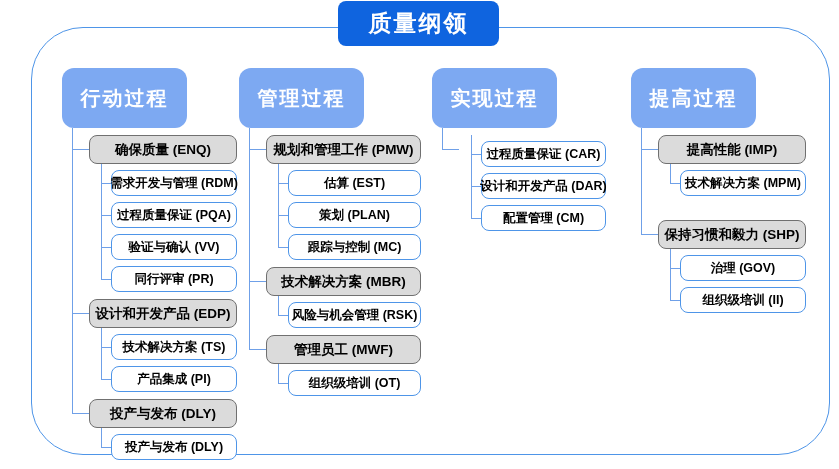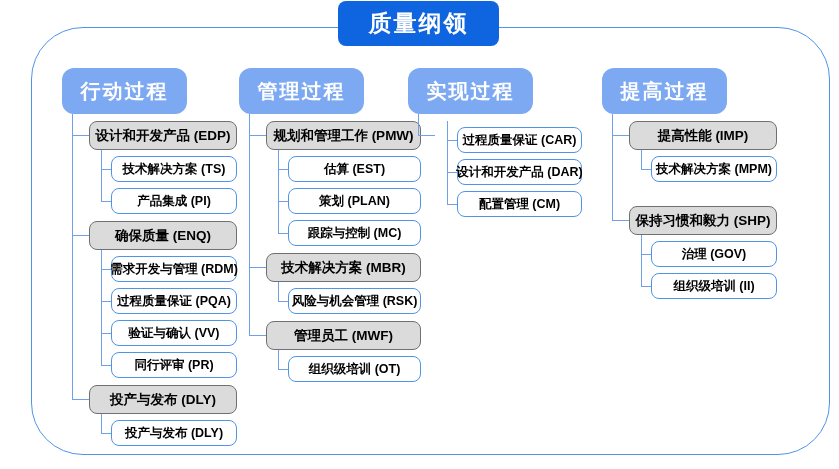--- a/index.html
+++ b/index.html
@@ -11,21 +11,21 @@
     position:absolute;left:31px;top:27px;width:797px;height:426px;
     border:1.6px solid #4E95E8;border-radius:52px;background:transparent;
   }
   .title{
     position:absolute;left:338px;top:1px;width:161px;height:45px;
     background:#0F64DF;border-radius:8px;color:#fff;font-weight:bold;font-size:23px;
     display:flex;align-items:center;justify-content:center;letter-spacing:2px;z-index:5;
   }
   .col{position:absolute;top:68px;}
   .hdr{
-    width:125px;height:46px;background:#7DA9F2;border-radius:12px;color:#fff;
+    width:125px;height:60px;background:#7DA9F2;border-radius:12px;color:#fff;
     font-weight:bold;font-size:20px;display:flex;align-items:center;justify-content:center;
     letter-spacing:2px;
   }
   ul.l2,ul.l3{list-style:none;margin:0;}
   ul.l2{padding:0 0 0 27px;}
   ul.l3{padding:0 0 0 22px;}
   .l2>li,.l3>li{position:relative;}
   .l2>li{padding-top:7px;}
   .l3>li{padding-top:6px;}
   
@@ -56,44 +56,44 @@
 <body>
 
 <div class="canvas">
   <div class="frame"></div>
   <div class="title">质量纲领</div>
 
   <div class="col" style="left:62px;width:175px;">
     <div class="hdr">行动过程</div>
     <ul class="l2">
       <li>
-        <div class="gray">设计和开发产品 (EDP)</div>
-        <ul class="l3">
-          <li>
-              <div class="white">技术解决方案 (TS)</div>
-            </li>
-          <li>
-              <div class="white">产品集成 (PI)</div>
-            </li>
-        </ul>
-      </li>
-      <li>
         <div class="gray">确保质量 (ENQ)</div>
         <ul class="l3">
           <li>
               <div class="white">需求开发与管理 (RDM)</div>
             </li>
           <li>
               <div class="white">过程质量保证 (PQA)</div>
             </li>
           <li>
               <div class="white">验证与确认 (VV)</div>
             </li>
           <li>
               <div class="white">同行评审 (PR)</div>
+            </li>
+        </ul>
+      </li>
+      <li>
+        <div class="gray">设计和开发产品 (EDP)</div>
+        <ul class="l3">
+          <li>
+              <div class="white">技术解决方案 (TS)</div>
+            </li>
+          <li>
+              <div class="white">产品集成 (PI)</div>
             </li>
         </ul>
       </li>
       <li>
         <div class="gray">投产与发布 (DLY)</div>
         <ul class="l3">
           <li>
               <div class="white">投产与发布 (DLY)</div>
             </li>
         </ul>
@@ -130,40 +130,40 @@
         <div class="gray">管理员工 (MWF)</div>
         <ul class="l3">
           <li>
               <div class="white">组织级培训 (OT)</div>
             </li>
         </ul>
       </li>
     </ul>
   </div>
 
-  <div class="col" style="left:408px;width:174px;">
+  <div class="col" style="left:432px;width:174px;">
     <div class="hdr">实现过程</div>
     <ul class="l2">
       <li>
         <ul class="l3">
           <li>
               <div class="white">过程质量保证 (CAR)</div>
             </li>
           <li>
               <div class="white">设计和开发产品 (DAR)</div>
             </li>
           <li>
               <div class="white">配置管理 (CM)</div>
             </li>
         </ul>
       </li>
     </ul>
   </div>
 
-  <div class="col" style="left:602px;width:175px;">
+  <div class="col" style="left:631px;width:175px;">
     <div class="hdr">提高过程</div>
     <ul class="l2">
       <li>
         <div class="gray">提高性能 (IMP)</div>
         <ul class="l3">
           <li>
               <div class="white wrap">技术解决方案 (MPM)</div>
             </li>
         </ul>
       </li>

